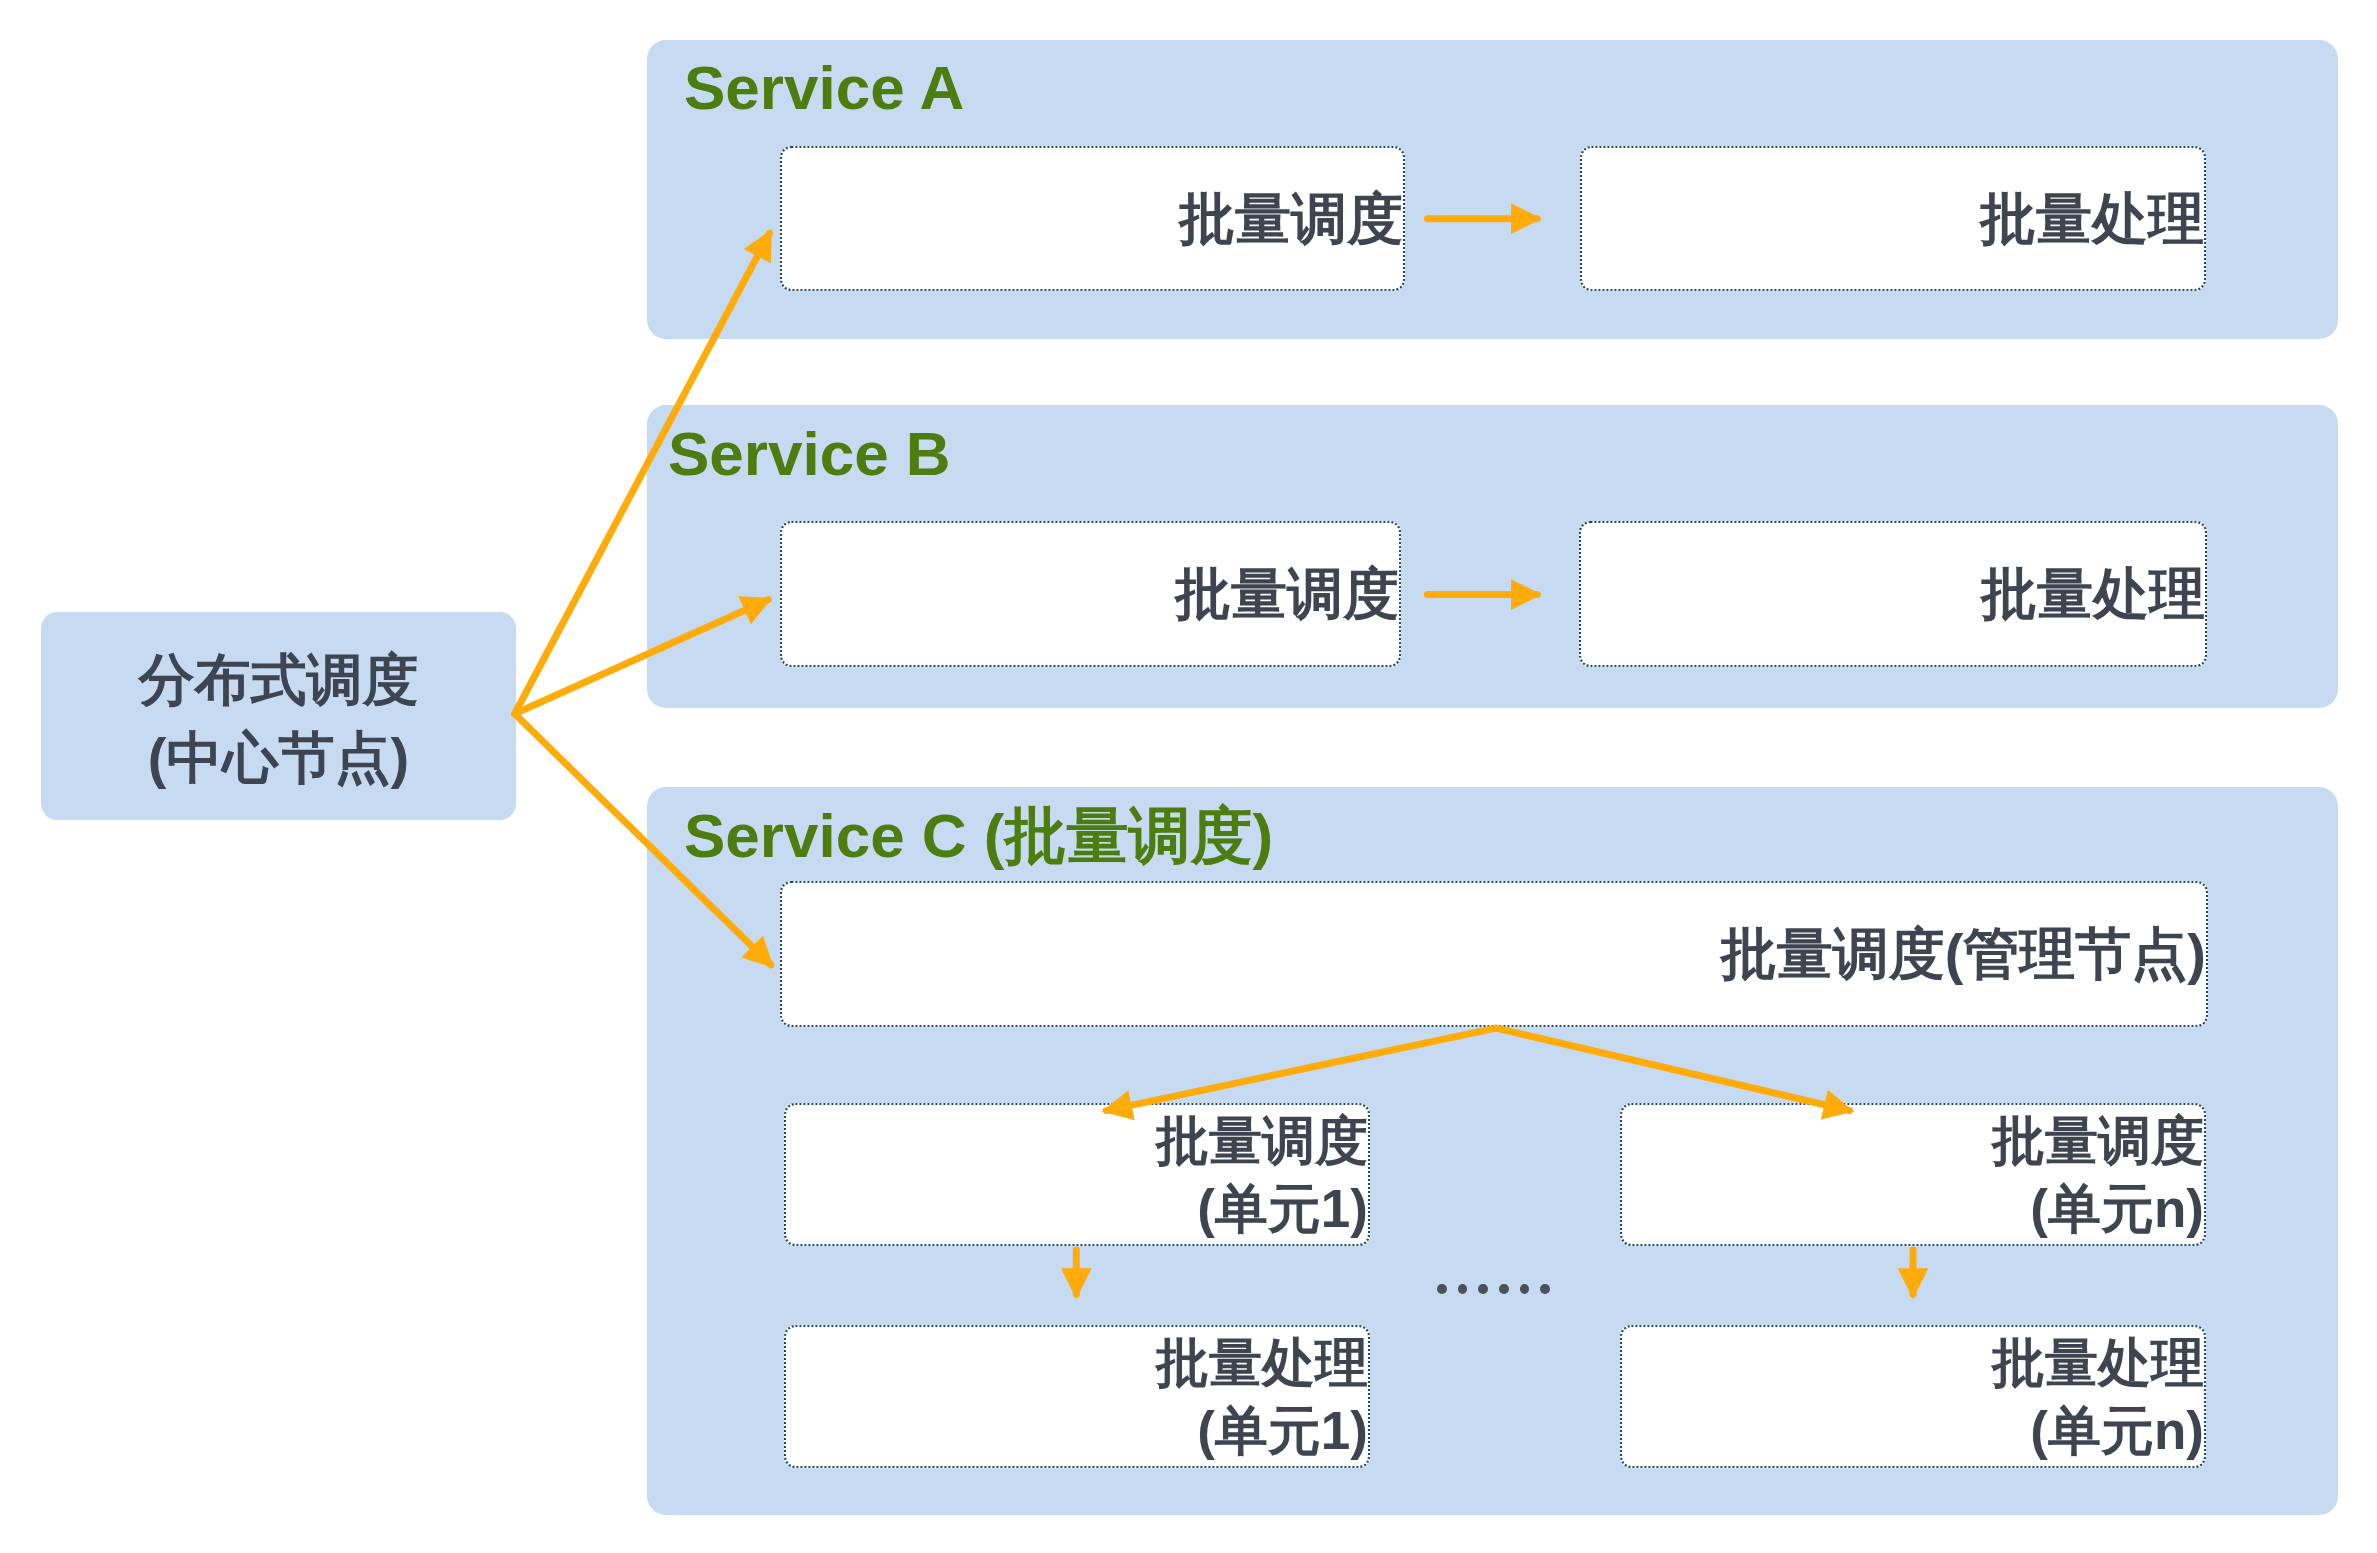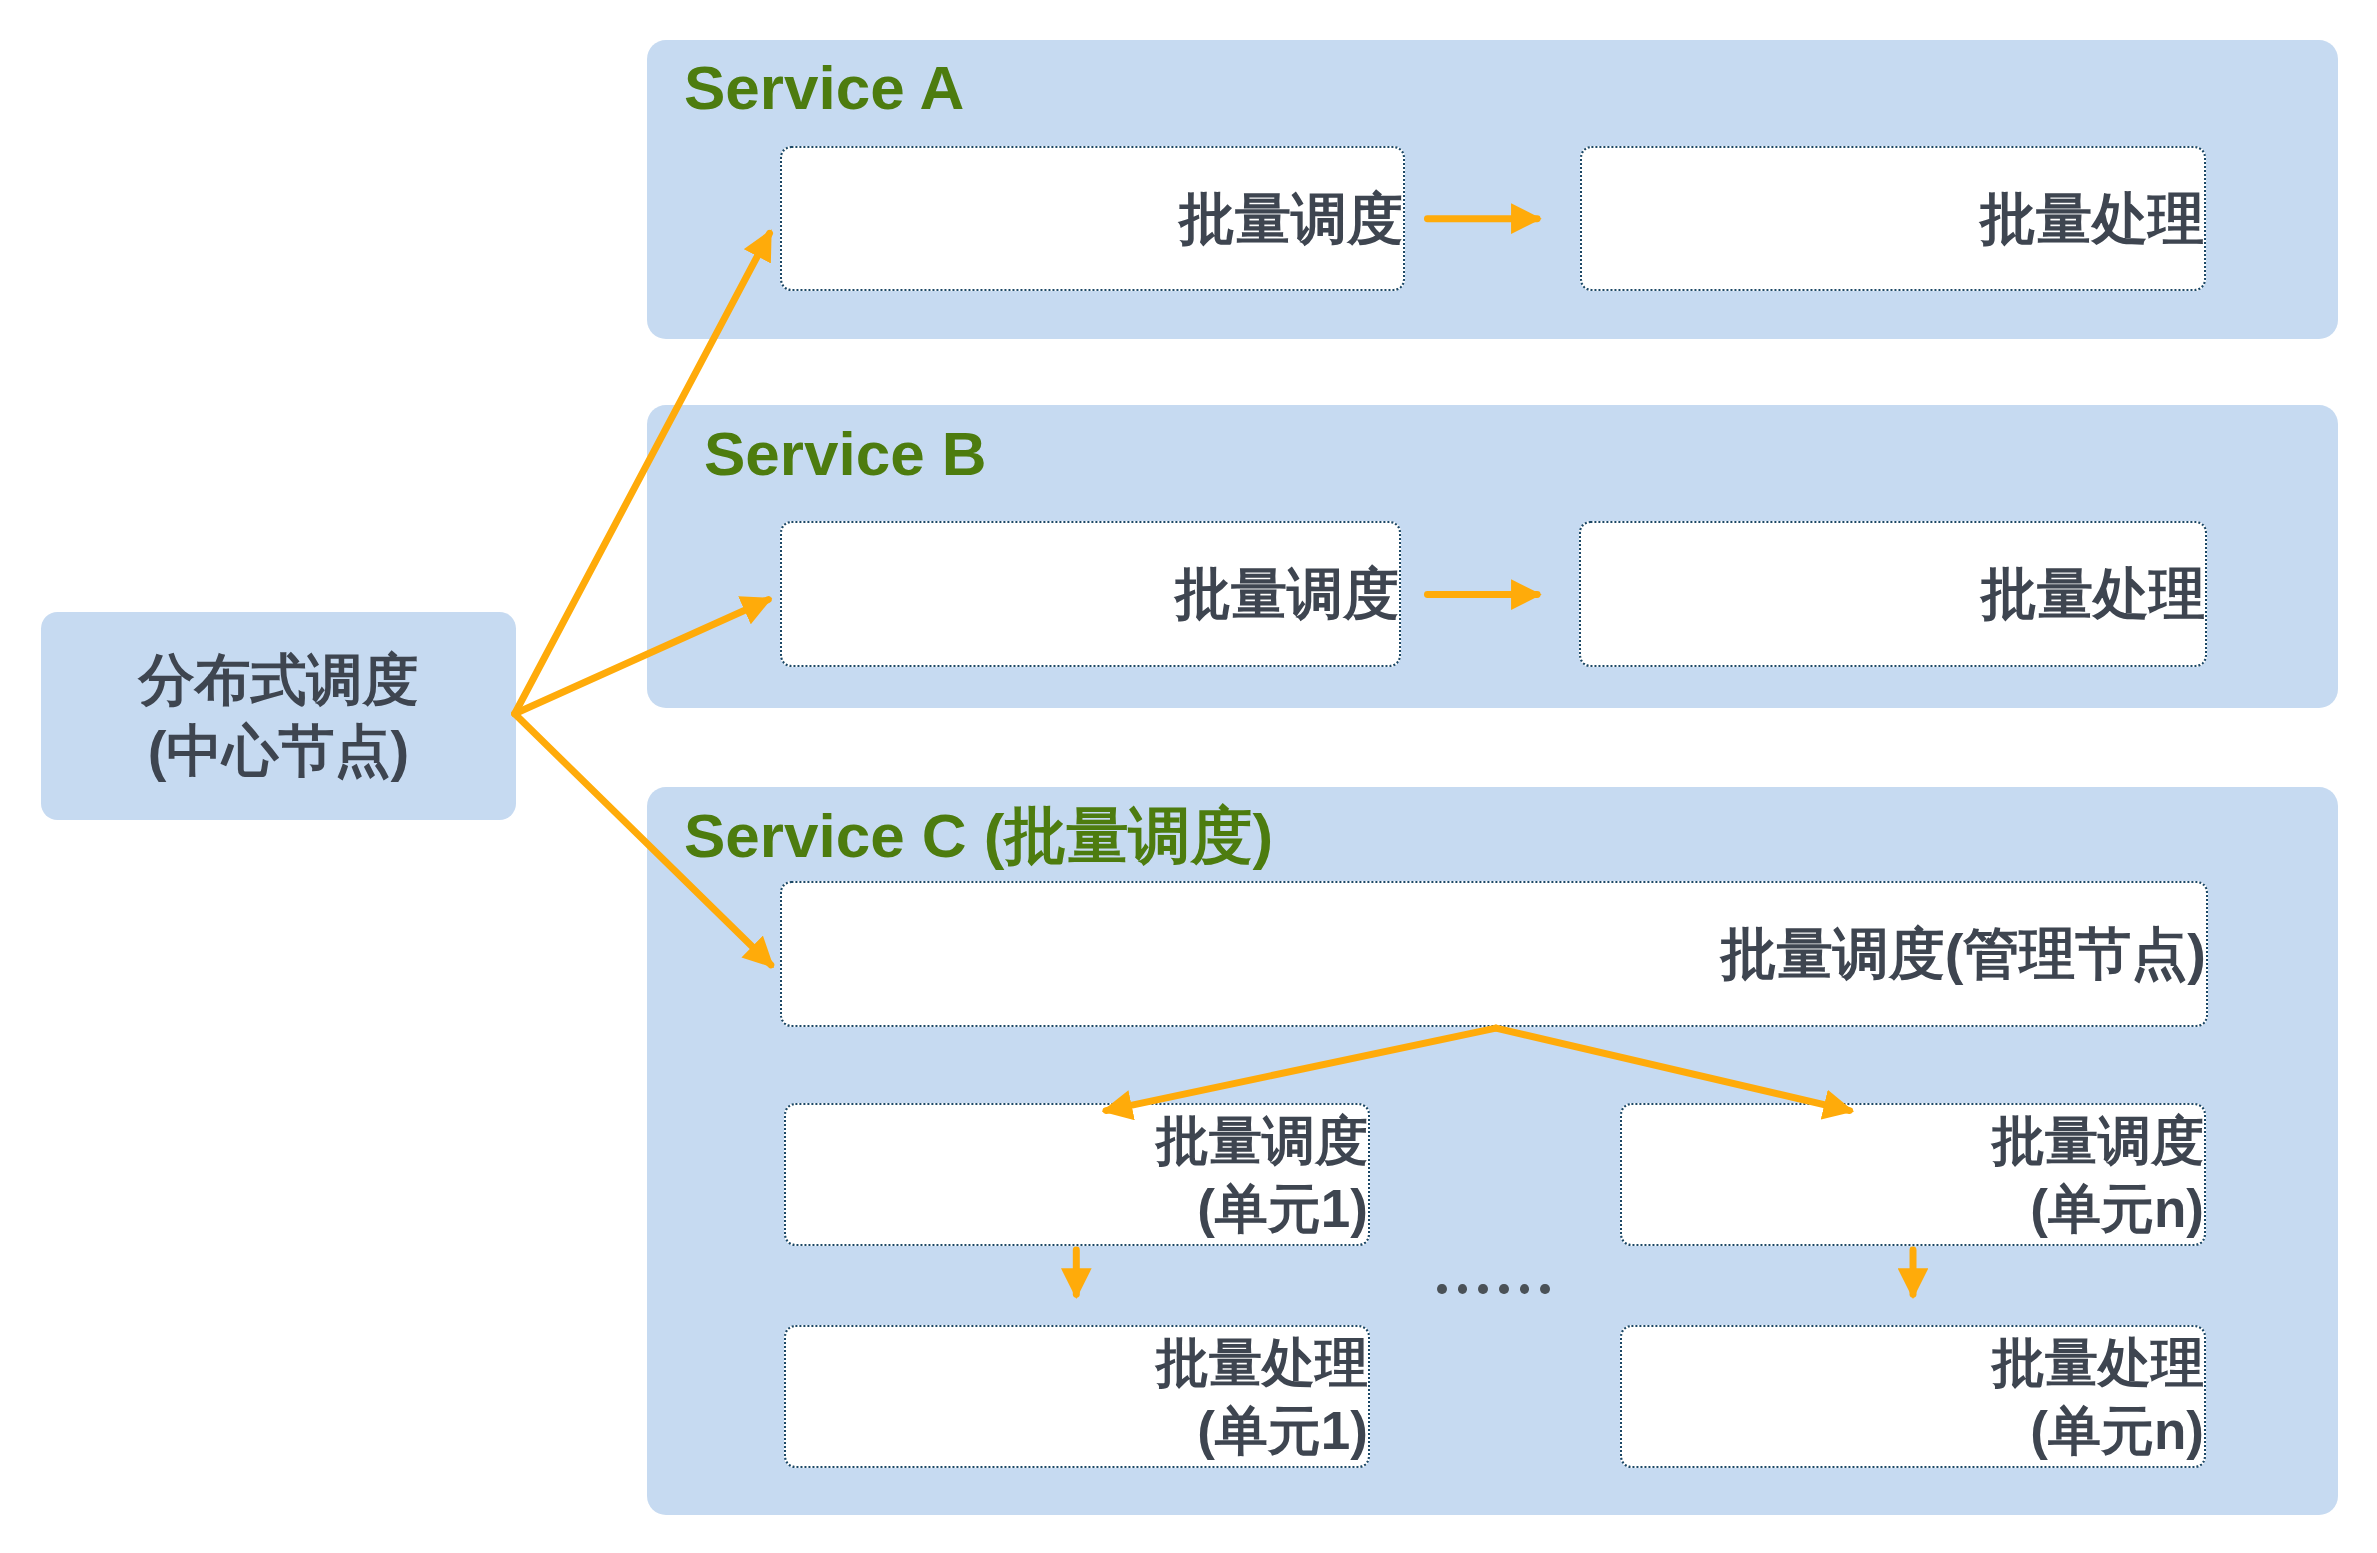--- a/index.html
+++ b/index.html
@@ -43,20 +43,21 @@
     justify-content: center;
     z-index: 2;
   }
   .hub-box .line {
     font-size: 56px;
     font-weight: 700;
     color: #3E4550;
     line-height: 1.26;
     text-align: center;
     white-space: nowrap;
+    margin-top: 7px;
   }
   .node {
     position: absolute;
     background: #FFFFFF;
     border: 2.5px dotted #1C4866;
     border-radius: 11.4px;
     box-sizing: border-box;
     display: flex;
     flex-direction: column;
     align-items: flex-end;
@@ -120,21 +121,21 @@
 <div class="panel" style="left:647px; top:40px; width:1691px; height:299px;"></div>
 <div class="panel-title" style="left:684px; top:52px;">Service A</div>
 <div class="node" style="left:780px; top:146px; width:625px; height:145px;">
   <div class="line">批量调度</div>
 </div>
 <div class="node" style="left:1580px; top:146px; width:626px; height:145px;">
   <div class="line">批量处理</div>
 </div>
 
 <div class="panel" style="left:647px; top:405px; width:1691px; height:303px;"></div>
-<div class="panel-title" style="left:704px; top:418px;">Service B</div>
+<div class="panel-title" style="left:668px; top:418px;">Service B</div>
 <div class="node" style="left:780px; top:521px; width:621px; height:146px;">
   <div class="line">批量调度</div>
 </div>
 <div class="node" style="left:1579px; top:521px; width:628px; height:146px;">
   <div class="line">批量处理</div>
 </div>
 
 <div class="panel" style="left:647px; top:787px; width:1691px; height:728px;"></div>
 <div class="panel-title" style="left:684px; top:800px;">Service C (批量调度)</div>
 

